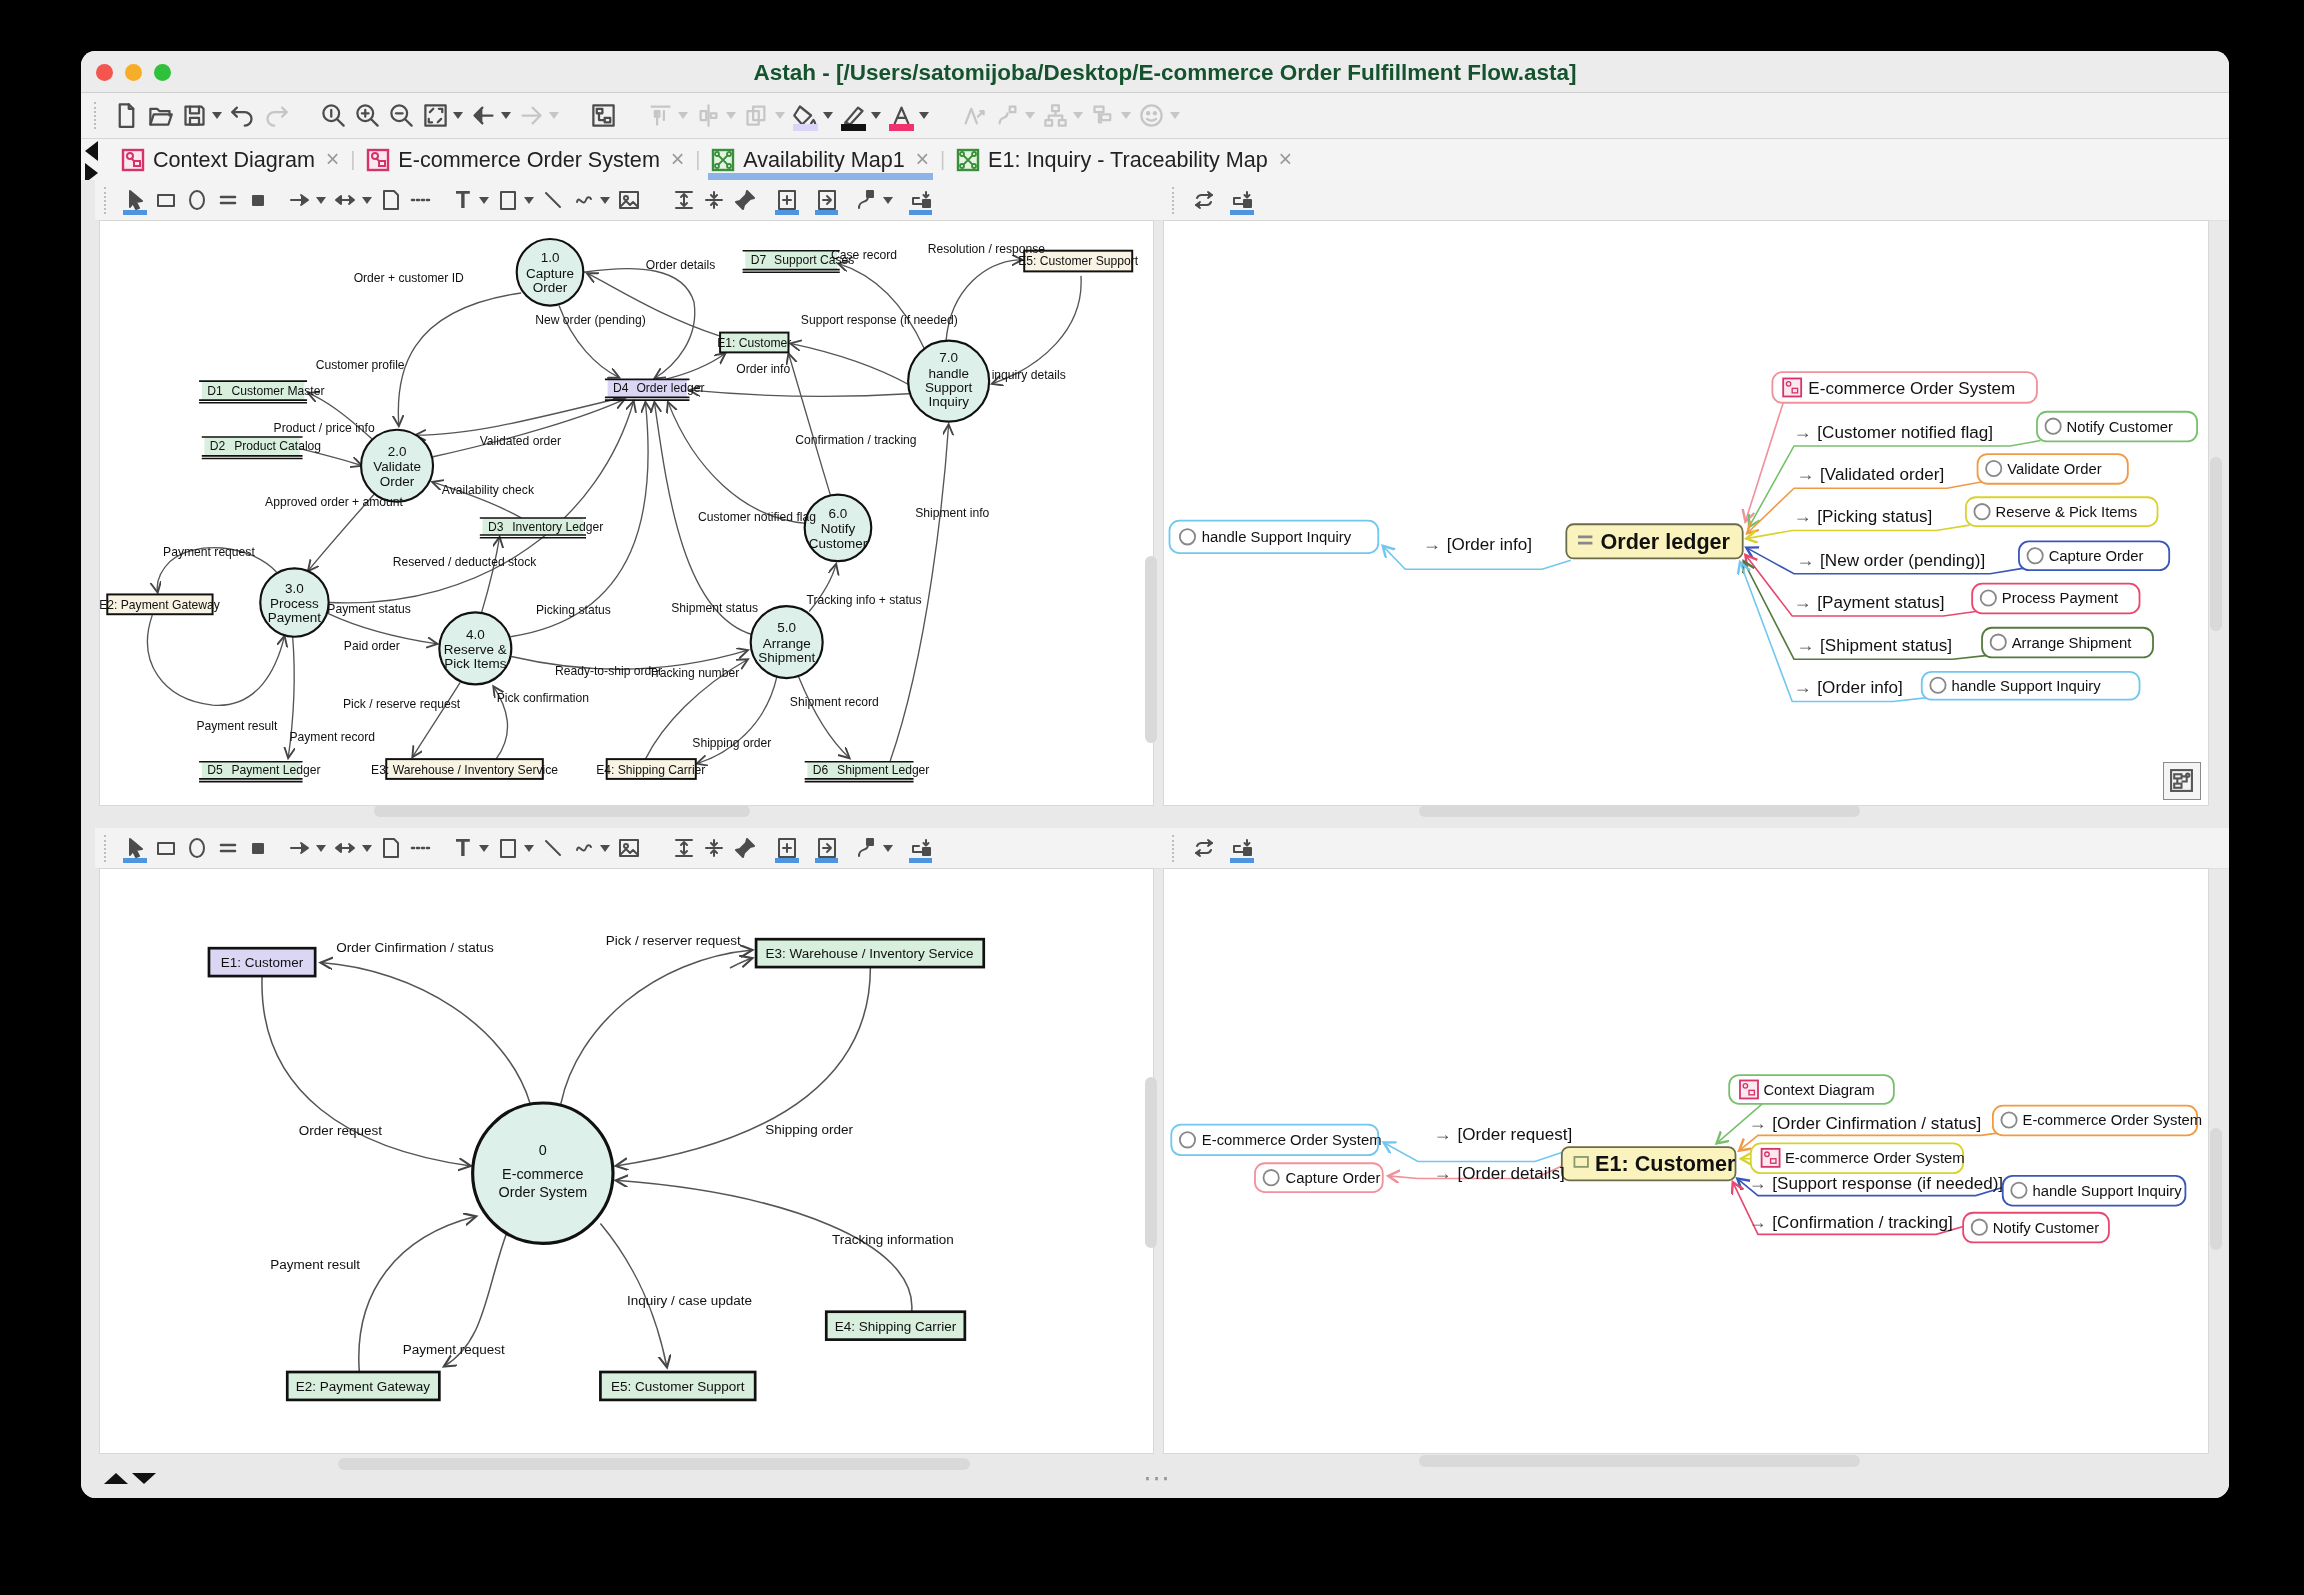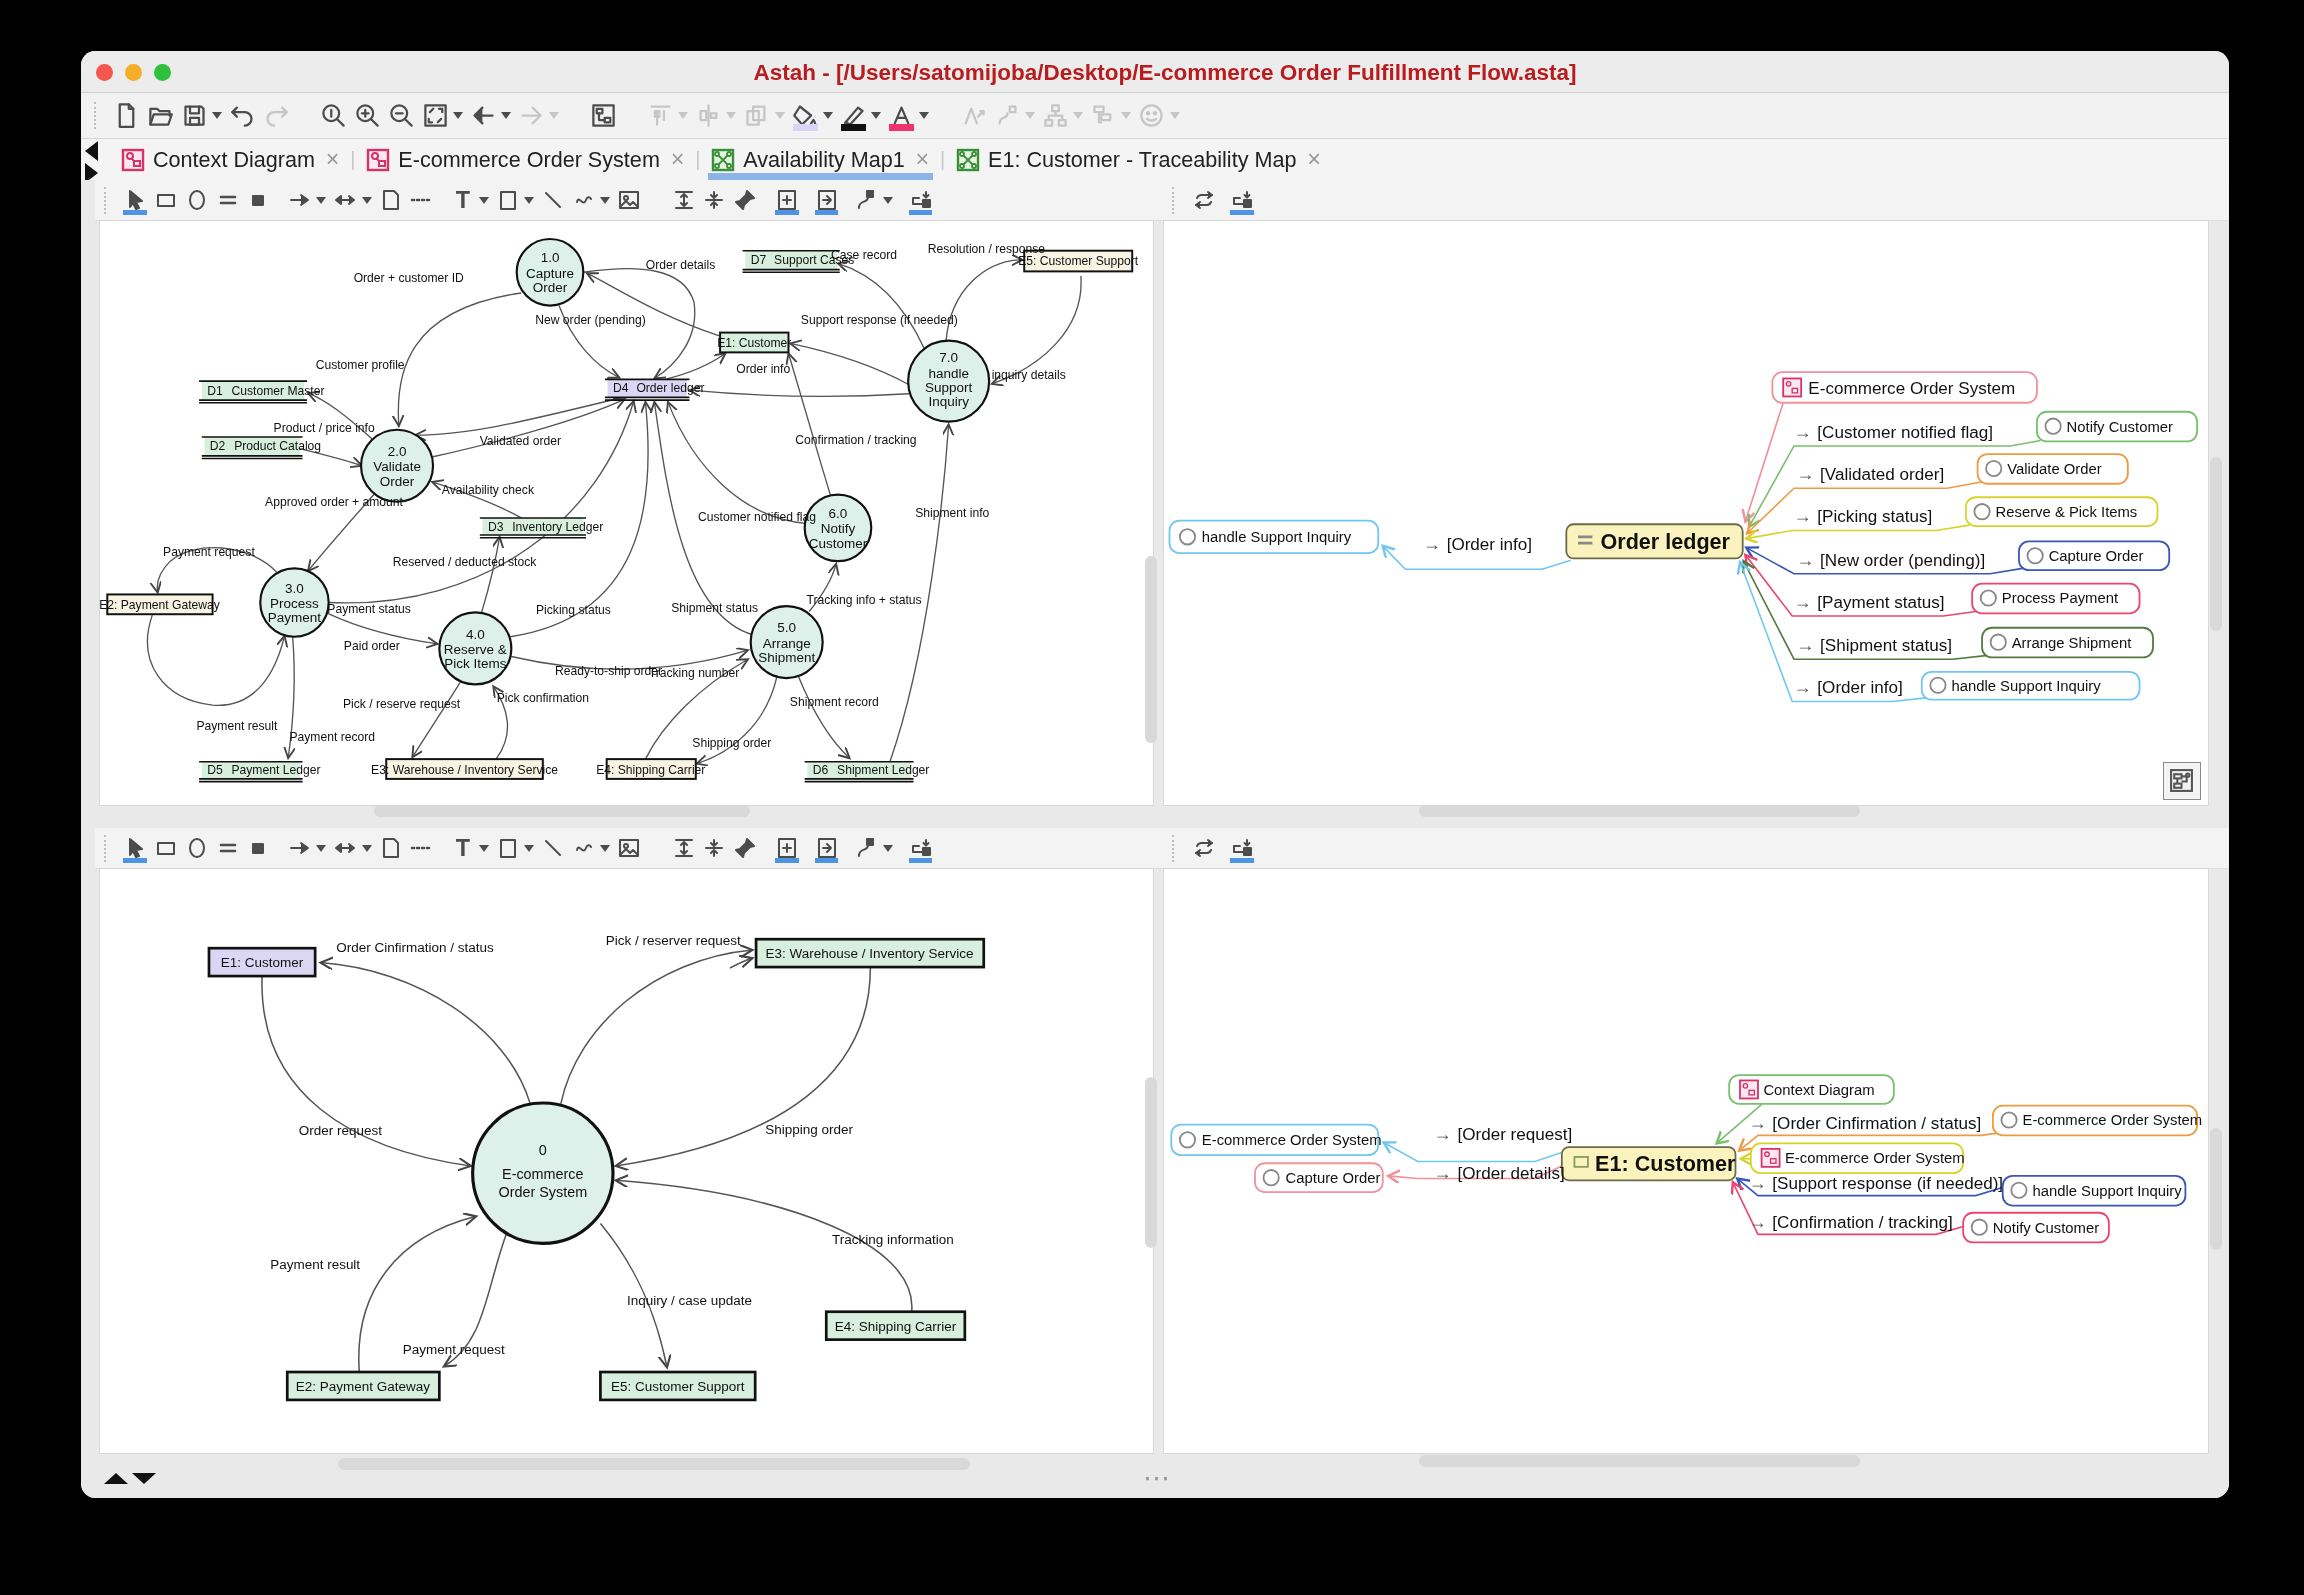--- a/index.html
+++ b/index.html
@@ -3,21 +3,21 @@
 <meta charset="utf-8">
 <style>
   html,body{margin:0;padding:0;background:#000;font-family:"Liberation Sans",sans-serif;}
   #stage{position:relative;width:2304px;height:1596px;background:#000;overflow:hidden;}
   .window{position:absolute;left:81px;top:51px;width:2148px;height:1447px;background:#ececec;border-radius:14.4px;box-shadow:0 16px 54px rgba(0,0,0,.7);overflow:hidden;}
   .titlebar{position:relative;height:41px;background:#ececec;border-bottom:0.9px solid #cfcfcf;}
   .tl{position:absolute;top:12.6px;width:17px;height:17px;border-radius:50%;}
   .tl.red{left:15.3px;background:#f4564f;}
   .tl.yel{left:44px;background:#f6ad27;}
   .tl.grn{left:73px;background:#2fc13c;}
-  .title{position:absolute;left:2px;right:0;top:9px;text-align:center;font-size:22.5px;font-weight:bold;color:#b91c1c;margin-left:18px;}
+  .title{position:absolute;left:2px;right:0;top:9px;text-align:center;font-size:22.5px;font-weight:bold;color:#14532d;margin-left:18px;}
   
   .mtb{position:relative;height:45px;background:#f2f2f2;border-bottom:0.9px solid #d6d6d6;display:flex;align-items:center;padding-left:12.6px;}
   .handle{width:5.4px;height:27px;border-left:2.7px dotted #bdbdbd;margin-right:9px;}
   .ic{position:relative;width:32px;height:32px;display:flex;align-items:center;justify-content:center;color:#4c4c4c;margin:0 0.9px;flex:0 0 auto;}
   .ic svg{width:27px;height:27px;stroke:currentColor;fill:none;stroke-width:2;stroke-linecap:round;stroke-linejoin:round;}
   .ic.dis{color:#c6c6c6;}
   .ic .ul{position:absolute;left:3.6px;right:3.6px;bottom:0.9px;height:6.3px;}
   .caret{width:0;height:0;border-left:5.4px solid transparent;border-right:5.4px solid transparent;border-top:7.2px solid #4c4c4c;margin:0 3.6px 0 0.9px;align-self:center;}
   .caret.dis{border-top-color:#c6c6c6;}
   .gap{width:23.4px;flex:0 0 auto;}
@@ -291,21 +291,21 @@
     <span class="tabsep">|</span>
     <div class="tab">
       <svg class="tico" viewBox="0 0 24 24">
             <rect x="2" y="2" width="20" height="20" fill="#e4f2e0" stroke="#3a8f3a" stroke-width="2.4"></rect>
             <circle cx="6" cy="6" r="2" fill="none" stroke="#3a8f3a" stroke-width="1.8"></circle>
             <circle cx="18" cy="6" r="2" fill="none" stroke="#3a8f3a" stroke-width="1.8"></circle>
             <circle cx="6" cy="18" r="2" fill="none" stroke="#3a8f3a" stroke-width="1.8"></circle>
             <circle cx="18" cy="18" r="2" fill="none" stroke="#3a8f3a" stroke-width="1.8"></circle>
             <path d="M7 7l10 10M17 7L7 17" stroke="#3a8f3a" stroke-width="1.8"></path>
           </svg>
-      <span>E1: Customer - Traceability Map</span>
+      <span>E1: Inquiry - Traceability Map</span>
       <span class="x">×</span>
     </div>
   </div>
 
   <div class="content">
 
     <div class="ptb" style="left:13.5px;top:0;width:1062px;">
       <span class="handle"></span>
       <span class="ic">
             <svg viewBox="0 0 24 24">

